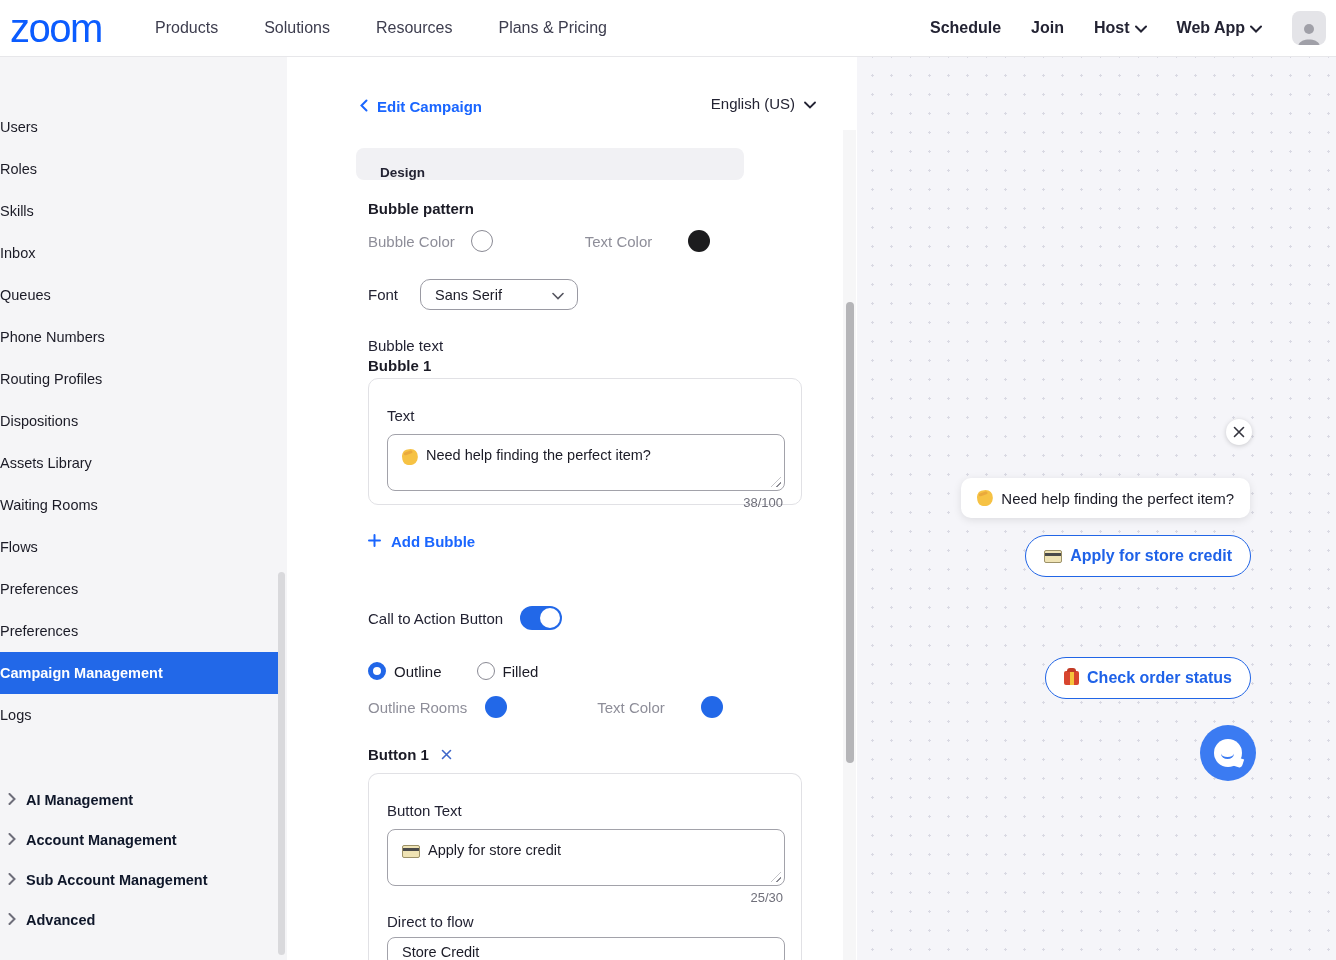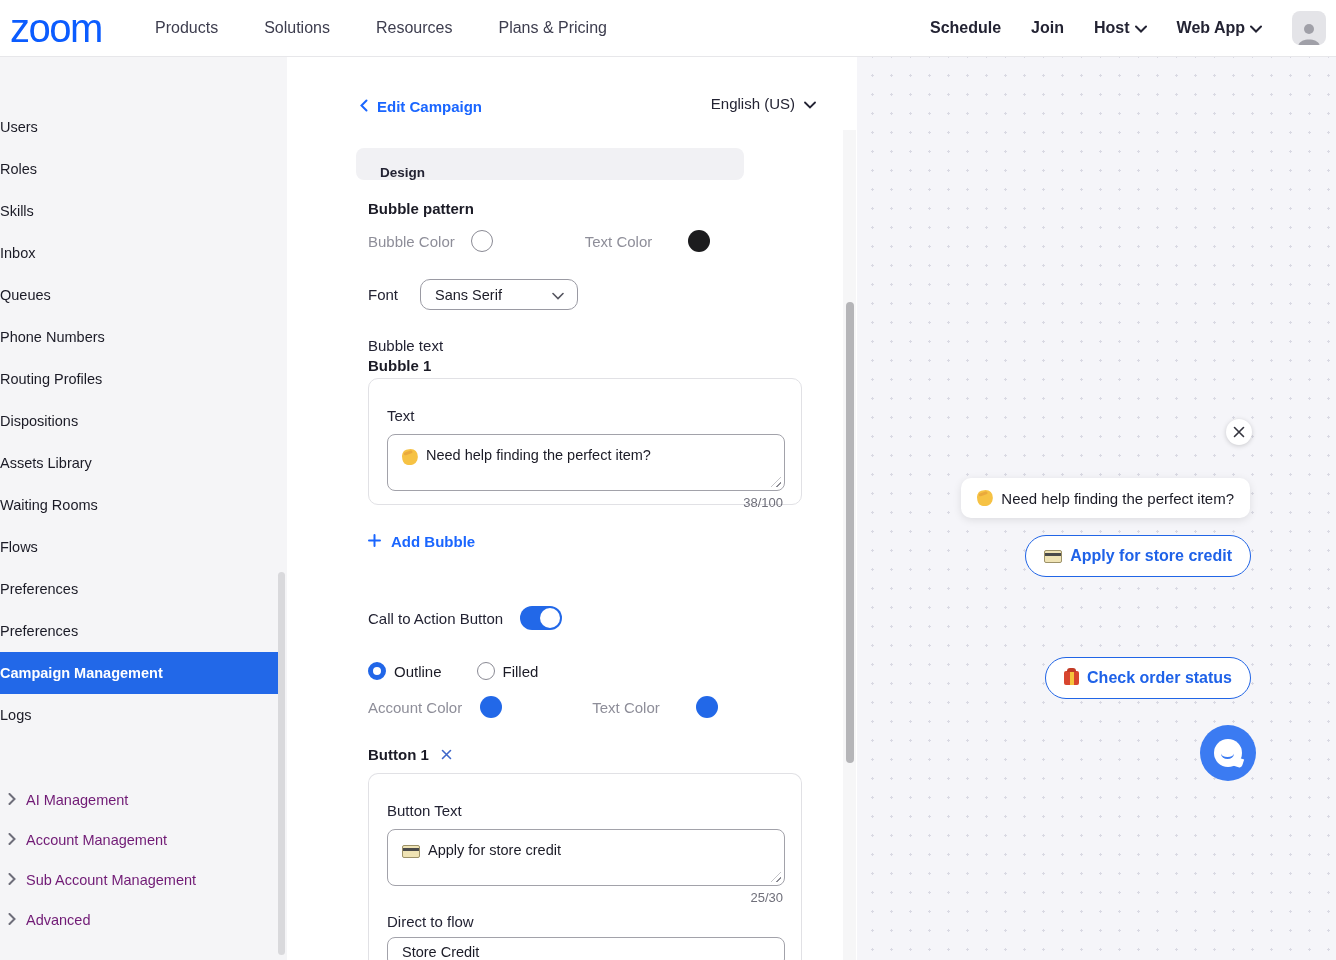--- a/index.html
+++ b/index.html
@@ -16,21 +16,21 @@
   .chev { display:inline-block; }
   .avatar { width:34px; height:34px; border-radius:8px; background:#e4e4e8; display:flex; align-items:flex-end; justify-content:center; overflow:hidden; cursor:pointer; }
 
   
   .sidebar { position:absolute; top:57px; left:0; width:287px; height:903px; background:#f5f5f7; z-index:10; }
   .side-section { position:absolute; top:16px; left:0; width:100%; height:30px; display:flex; align-items:center; gap:9px; padding-left:8px; color:#1a66ff; font-weight:700; font-size:14.5px; cursor:pointer; }
   .side-list { position:absolute; top:49px; left:0; width:100%; }
   .side-item { height:42px; display:flex; align-items:center; font-size:14.5px; color:#1b1b26; cursor:pointer; }
   .side-item.selected { background:#2268e8; color:#fff; font-weight:700; width:278px; }
   .side-groups { position:absolute; top:723px; left:0; width:100%; }
-  .side-group { height:40px; display:flex; align-items:center; gap:10px; padding-left:8px; font-size:14.5px; font-weight:400; color:#701a75; cursor:pointer; }
+  .side-group { height:40px; display:flex; align-items:center; gap:10px; padding-left:8px; font-size:14.5px; font-weight:700; color:#0f172a; cursor:pointer; }
   .side-scroll { position:absolute; top:515px; left:278px; width:7px; height:383px; background:#d9d9dc; border-radius:4px; }
 
   
   .main { position:absolute; top:57px; left:287px; width:570px; height:903px; background:#fff; }
   .back-row { position:absolute; top:38px; left:73px; right:41px; height:22px; display:flex; align-items:center; }
   .back-link { display:flex; align-items:center; gap:9px; color:#1a66ff; font-weight:700; font-size:15px; cursor:pointer; }
   .lang { position:absolute; right:0; top:0; display:flex; align-items:center; gap:9px; font-size:15px; color:#232333; cursor:pointer; }
   .design-bar { position:absolute; top:91px; left:69px; width:388px; height:32px; background:#f1f1f4; border-radius:8px; display:flex; align-items:flex-end; padding-left:24px; font-size:13.5px; font-weight:700; color:#232333; }
   .sec-title { position:absolute; left:81px; font-size:15px; font-weight:700; color:#1b1b26; }
   .lbl-gray { color:#8e8e99; font-size:15px; }
@@ -234,21 +234,21 @@
     </div>
 
     <div class="row-abs" style="top:605px; left:81px; height:18px;">
       <span class="radio on"></span>
       <span class="radio-lbl">Outline</span>
       <span class="radio off" style="margin-left:35px;"></span>
       <span class="radio-lbl">Filled</span>
     </div>
 
     <div class="row-abs" style="top:638px; left:81px; height:24px;">
-      <span class="lbl-gray">Account Color</span>
+      <span class="lbl-gray">Outline Rooms</span>
       <span class="swatch" style="margin-left:18px; background:#2268e8;"></span>
       <span class="lbl-gray" style="margin-left:90px;">Text Color</span>
       <span class="swatch" style="margin-left:36px; background:#2268e8;"></span>
     </div>
 
     <div class="btn1-head" style="top:689px;">
       <span class="btn1-title">Button 1</span>
       <span class="x-small"><svg width="11" height="11" viewBox="0 0 11 11">
             <path d="M1.5 1.5 L9.5 9.5 M9.5 1.5 L1.5 9.5" stroke="#3e66c9" stroke-width="1.6" stroke-linecap="round"></path>
           </svg></span>

